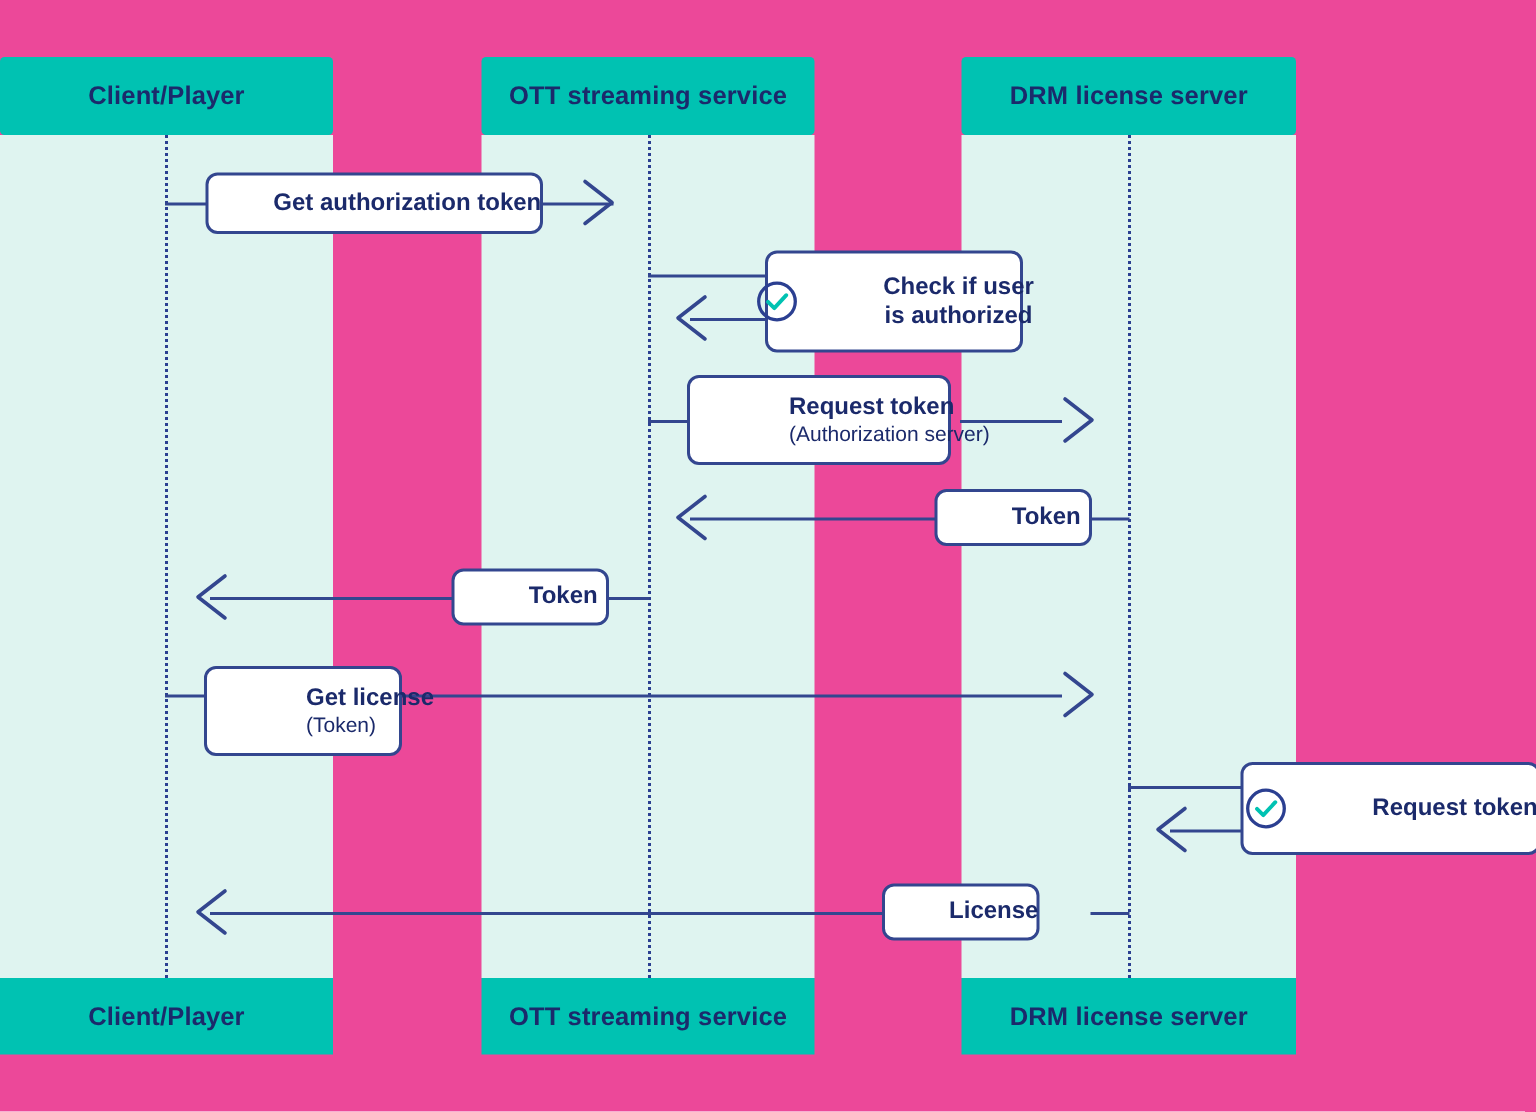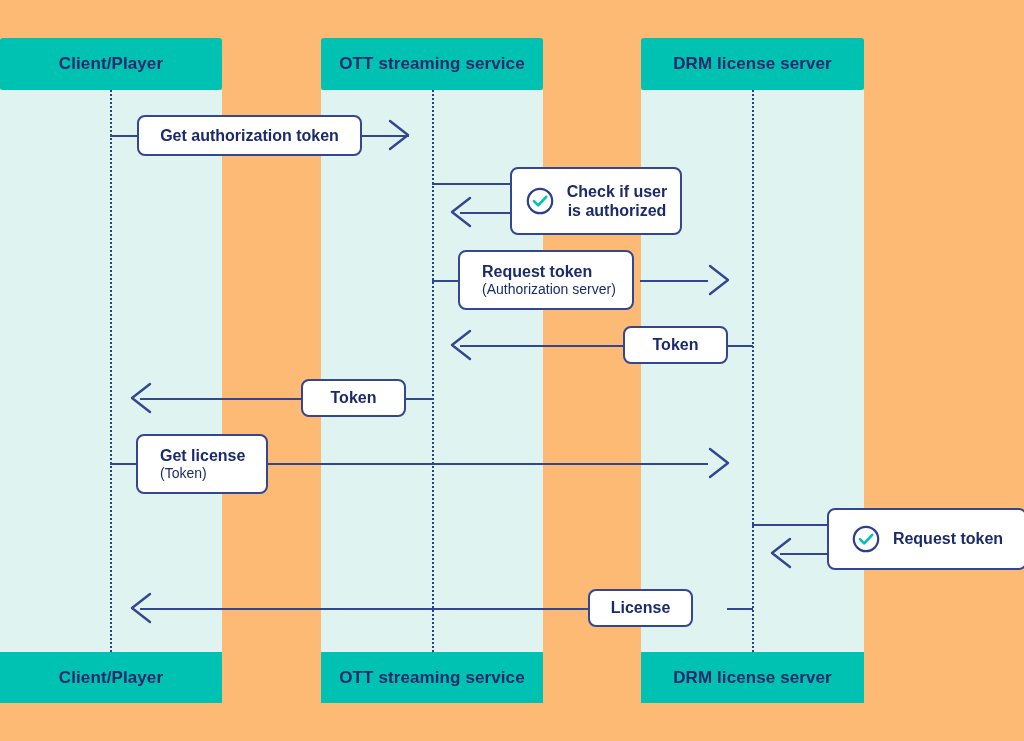--- a/index.html
+++ b/index.html
@@ -10,21 +10,21 @@
   body {
     width: 1024px;
     height: 741px;
     font-family: "Liberation Sans", sans-serif;
     overflow: hidden;
   }
   #diagram {
     position: relative;
     width: 1024px;
     height: 741px;
-    background: #fdba74;
+    background: #ec4899;
   }
   
   .lane-band {
     position: absolute;
     background: #dff4f0;
   }
   
   .actor-bar {
     position: absolute;
     background: #00c2b2;
@@ -57,20 +57,21 @@
     justify-content: center;
     color: #1b2a6b;
     z-index: 4;
   }
   .msg-box .txt-wrap {
     display: flex;
     flex-direction: column;
     align-items: center;
     justify-content: center;
     line-height: 1.2;
+    margin-left: 44px;
   }
   .msg-box.with-icon .txt-wrap { align-items: center; }
   .msg-title {
     font-size: 16px;
     font-weight: bold;
     white-space: nowrap;
   }
   .msg-title.two-line { text-align: center; }
   .msg-sub {
     font-size: 14px;
@@ -196,21 +197,21 @@
     <span class="txt-wrap">
       <span class="msg-title">Token</span>
     </span>
   </div>
 
   <div class="conn" style="left:110px; top:463px; width:28px;"></div>
   <div class="conn" style="left:266px; top:463px; width:442px;"></div>
   <svg class="arrowhead" style="left:706px; top:446px;" width="28" height="34" viewBox="0 0 28 34">
     <path d="M4 3 L22 17 L4 31"></path>
   </svg>
-  <div class="msg-box left-align" style="left:136px; top:434px; width:132px; height:60px; padding-left:22px; justify-content:flex-start;">
+  <div class="msg-box left-align" style="left:136px; top:444px; width:132px; height:60px; padding-left:22px; justify-content:flex-start;">
     <span class="txt-wrap">
       <span class="msg-title">Get license</span>
       <span class="msg-sub">(Token)</span>
     </span>
   </div>
 
   <div class="conn" style="left:752px; top:524px; width:78px;"></div>
   <div class="conn" style="left:780px; top:553px; width:50px;"></div>
   <svg class="arrowhead" style="left:766px; top:536px;" width="28" height="34" viewBox="0 0 28 34">
     <path d="M24 3 L6 17 L24 31"></path>

